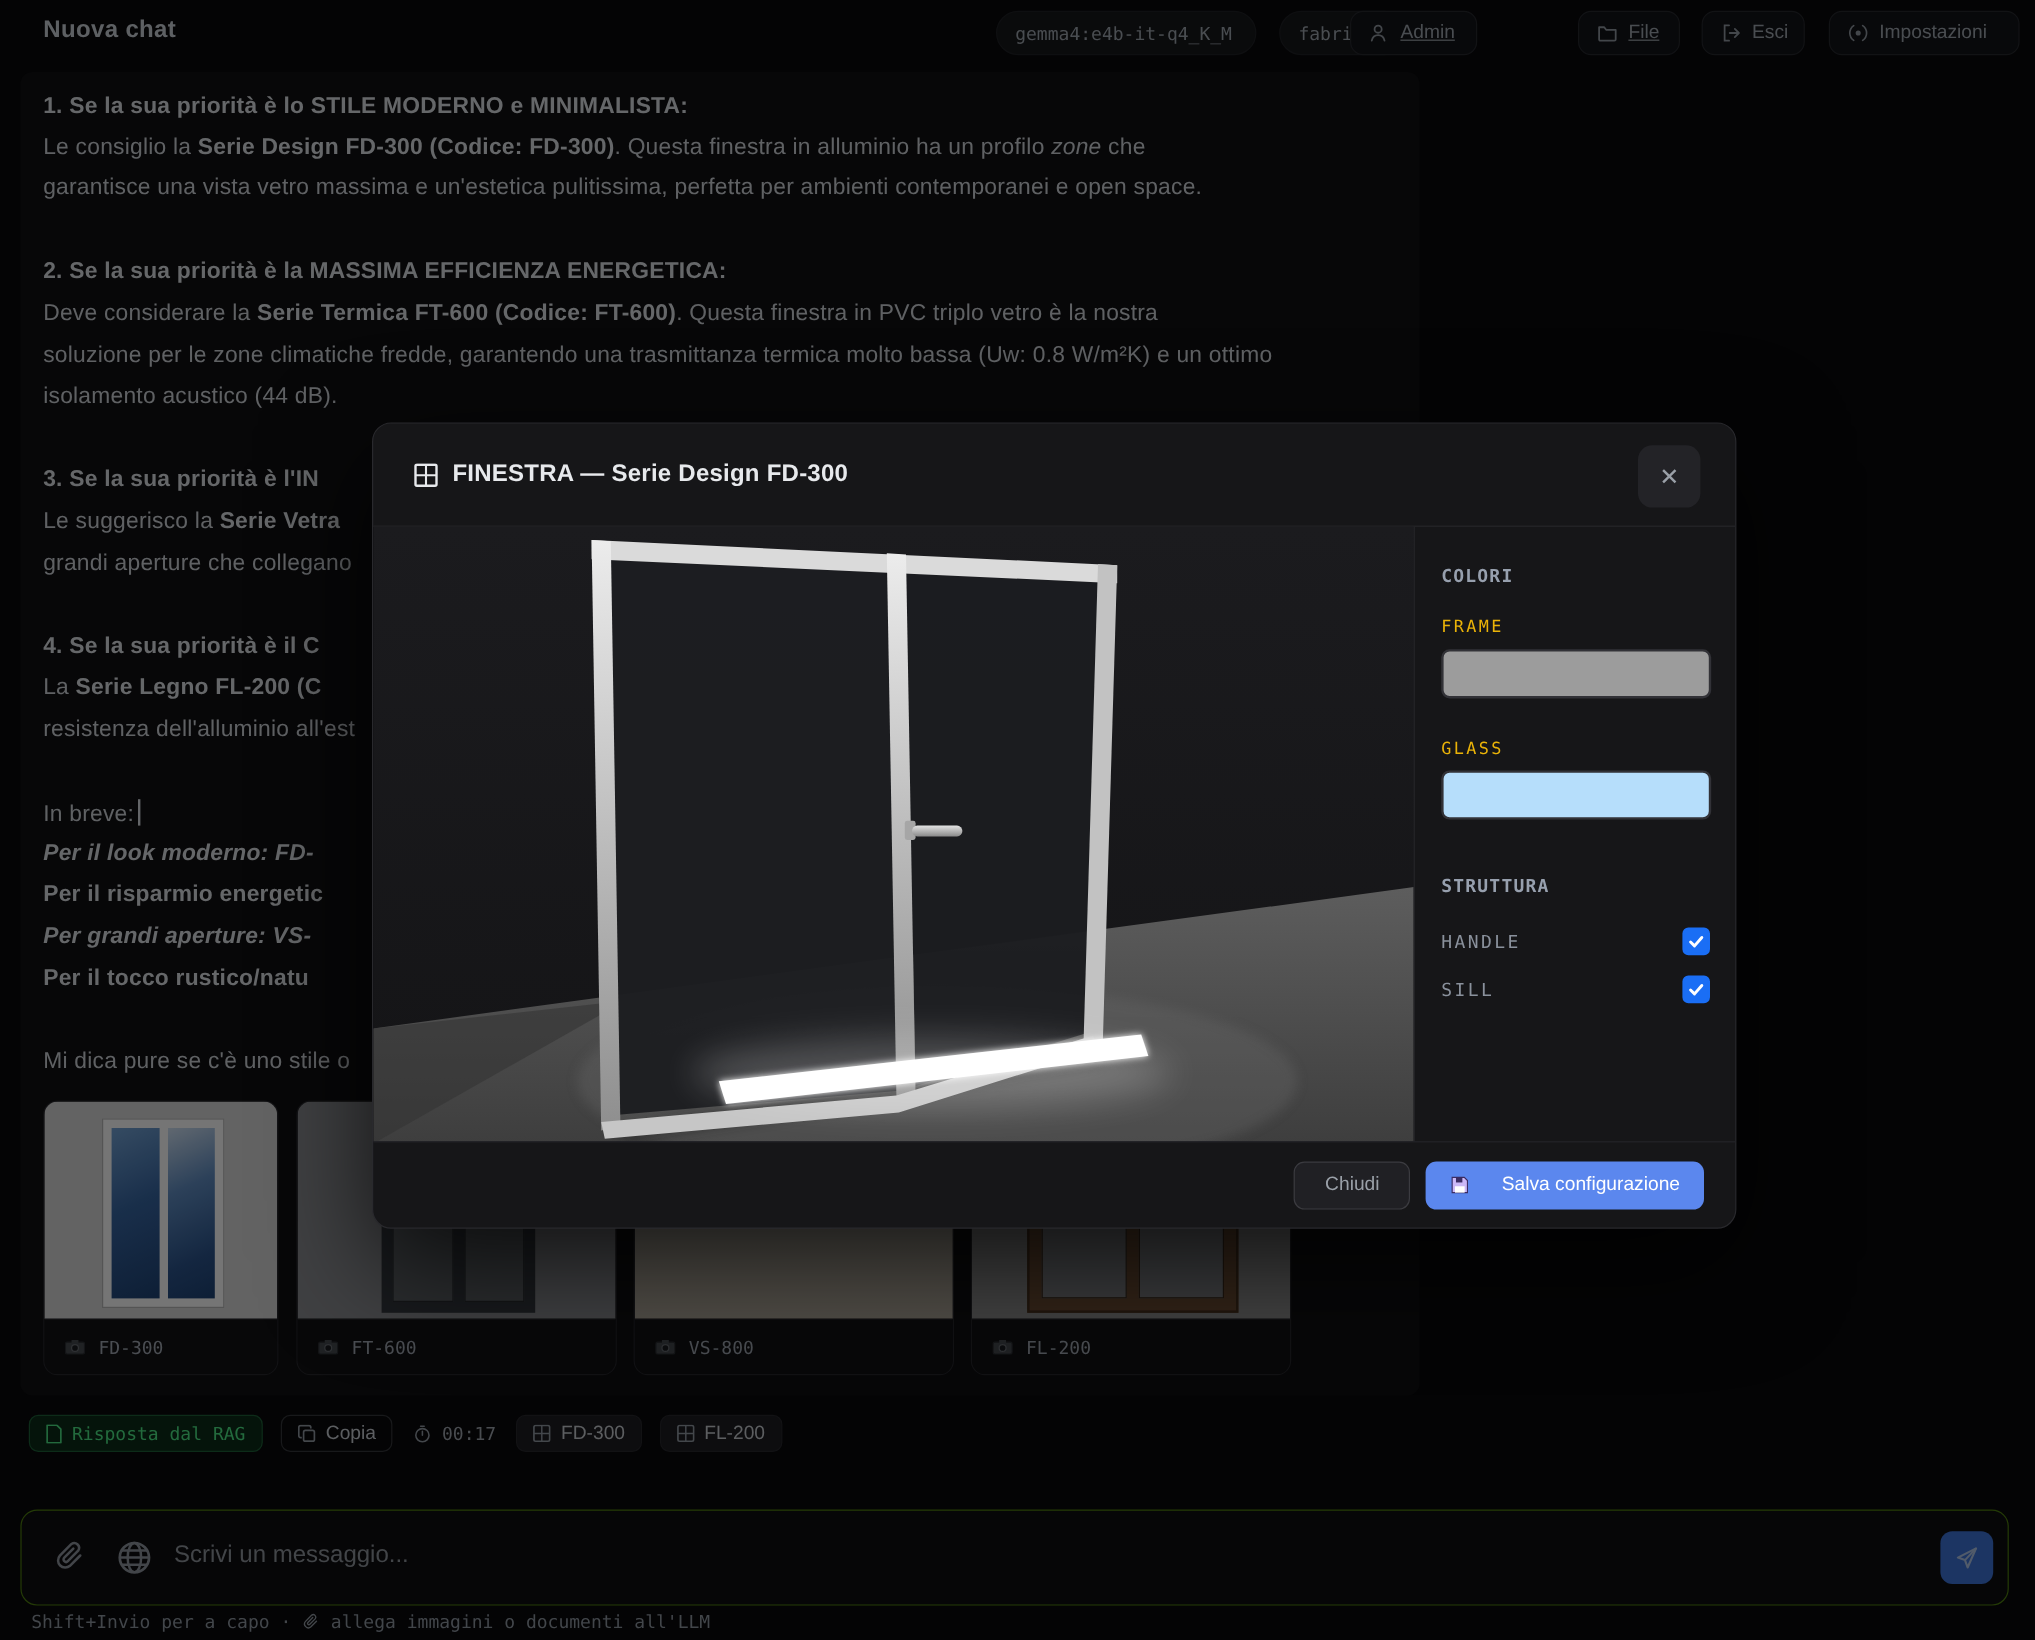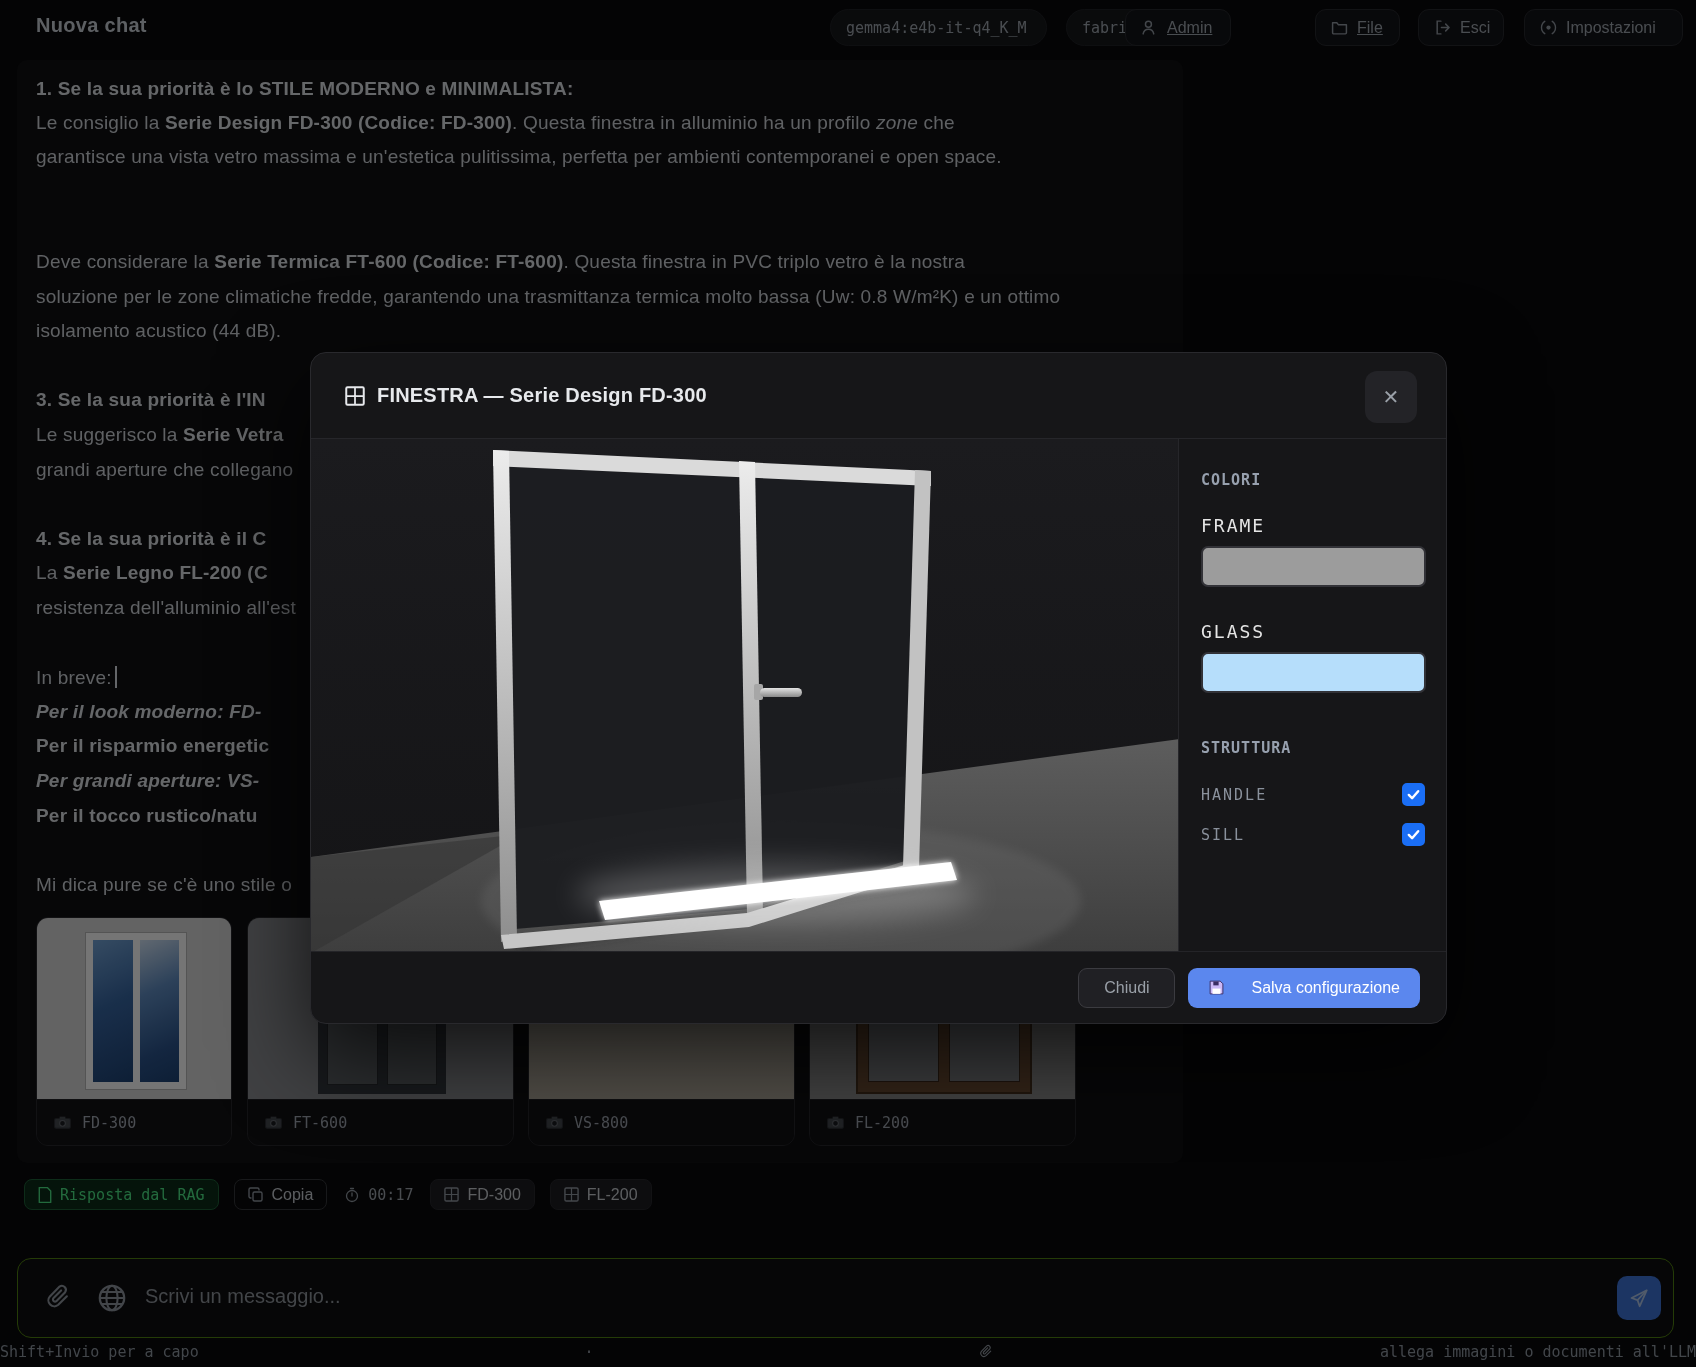--- a/index.html
+++ b/index.html
@@ -74,41 +74,41 @@
   .b-ref  { color:#c0c4c9; background:#1c1c20; border:1px solid #26262b;
             font-family:"Liberation Sans",sans-serif; font-size:16px; }
 
   
   .composer { position:absolute; left:17px; top:1258px; width:1657px; height:80px;
               background:#0e0e10; border:1px solid #4d7c0f; border-radius:14px; }
   .composer .cicon { position:absolute; top:24px; color:#8a9099; }
   .composer .ph { position:absolute; left:127px; top:26px; font-size:20px; color:#8b9097; }
   .send { position:absolute; right:12px; top:17px; width:44px; height:44px; border-radius:10px;
           background:#3b6fd0; display:flex; align-items:center; justify-content:center; }
-  .hint { position:absolute; left:0; right:0; top:1343px; display:flex; justify-content:space-between;
+  .hint { position:absolute; left:0; right:0; top:1343px; display:flex; justify-content:flex-start;
           align-items:center; gap:9px; font-family:"DejaVu Sans Mono", monospace;
-          font-size:15px; color:#8a929c; }
+          font-size:15px; color:#8a929c;padding-left:26px; }
 
   
   .backdrop { position:absolute; inset:0; background:rgba(0,0,0,.52); z-index:50; }
   .modal { position:absolute; left:310px; top:352px; width:1137px; height:672px; z-index:60;
            background:#161618; border:1px solid #29292d; border-radius:16px; overflow:hidden;
            box-shadow:0 30px 90px rgba(0,0,0,.75); }
   .m-header { position:relative; height:86px; border-bottom:1px solid #26262a;
               display:flex; align-items:center; padding:0 34px; gap:12px; }
   .m-title { font-size:20px; font-weight:bold; color:#e7e9ec; letter-spacing:.2px; }
   .m-close { position:absolute; right:29px; top:18px; width:52px; height:52px; border-radius:12px;
              background:#232327; color:#9aa0a8; display:flex; align-items:center;
              justify-content:center; font-size:20px; }
   .m-body { position:absolute; left:0; right:0; top:86px; bottom:72px; display:flex; }
   .viewport { position:relative; width:869px; height:100%; background:#121214; overflow:hidden; }
   .panel { position:relative; flex:1; border-left:1px solid #26262a; padding:32px 20px 0 22px; }
   .sec { font-family:"DejaVu Sans Mono", monospace; font-weight:bold; font-size:15px;
          color:#97a0ae; letter-spacing:1px; }
-  .fld { font-family:"DejaVu Sans Mono", monospace; font-size:18px; color:#e5e5e5;
+  .fld { font-family:"DejaVu Sans Mono", monospace; font-size:14px; color:#eab308;
          letter-spacing:2px; margin-top:26px; }
   .swatch { width:225px; height:41px; border-radius:7px; border:2px solid #323237; margin-top:10px; }
   .chk-row { position:relative; margin-top:26px; height:24px; display:flex; align-items:center; }
   .chk-row .fld2 { font-family:"DejaVu Sans Mono", monospace; font-size:15px; color:#8a919c;
          letter-spacing:2px; }
   .checkbox { position:absolute; right:1px; top:0; width:23px; height:23px; border-radius:5px;
          border:2px solid #4a4d53; display:flex; align-items:center; justify-content:center; }
   .checkbox.on { background:#1a6ef5; border-color:#1a6ef5; }
   .checkbox svg { visibility:hidden; }
   .checkbox.on svg { visibility:visible; }
@@ -165,20 +165,21 @@
           <path d="M4.5 2.2a7 7 0 0 0 0 11.6M11.5 2.2a7 7 0 0 1 0 11.6" fill="none" stroke="currentColor" stroke-width="1.3" stroke-linecap="round"></path>
         </svg>
     </span>
     <span class="lbl">Impostazioni</span>
   </div>
 
   <div class="bubble">
     <div class="line" style="top:18px"><span class="b">1. Se la sua priorità è lo STILE MODERNO e MINIMALISTA:</span></div>
     <div class="line" style="top:52px"><span>Le consiglio la </span><span class="b">Serie Design FD-300 (Codice: FD-300)</span><span>. Questa finestra in alluminio ha un profilo </span><span class="i">zone</span><span> che</span></div>
     <div class="line" style="top:86px"><span>garantisce una vista vetro massima e un'estetica pulitissima, perfetta per ambienti contemporanei e open space.</span></div>
+    <div class="line" style="top:156px"><span class="b">2. Se la sua priorità è la MASSIMA EFFICIENZA ENERGETICA:</span></div>
     <div class="line" style="top:191px"><span>Deve considerare la </span><span class="b">Serie Termica FT-600 (Codice: FT-600)</span><span>. Questa finestra in PVC triplo vetro è la nostra</span></div>
     <div class="line" style="top:226px"><span>soluzione per le zone climatiche fredde, garantendo una trasmittanza termica molto bassa (Uw: 0.8 W/m²K) e un ottimo</span></div>
     <div class="line" style="top:260px"><span>isolamento acustico (44 dB).</span></div>
     <div class="line" style="top:329px"><span class="b">3. Se la sua priorità è l'IN</span></div>
     <div class="line" style="top:364px"><span>Le suggerisco la </span><span class="b">Serie Vetra</span></div>
     <div class="line" style="top:399px"><span>grandi aperture che collegano</span></div>
     <div class="line" style="top:468px"><span class="b">4. Se la sua priorità è il C</span></div>
     <div class="line" style="top:502px"><span>La </span><span class="b">Serie Legno FL-200 (C</span></div>
     <div class="line" style="top:537px"><span>resistenza dell'alluminio all'est</span></div>
     <div class="line has-caret" style="top:606px"><span>In breve:</span></div>

